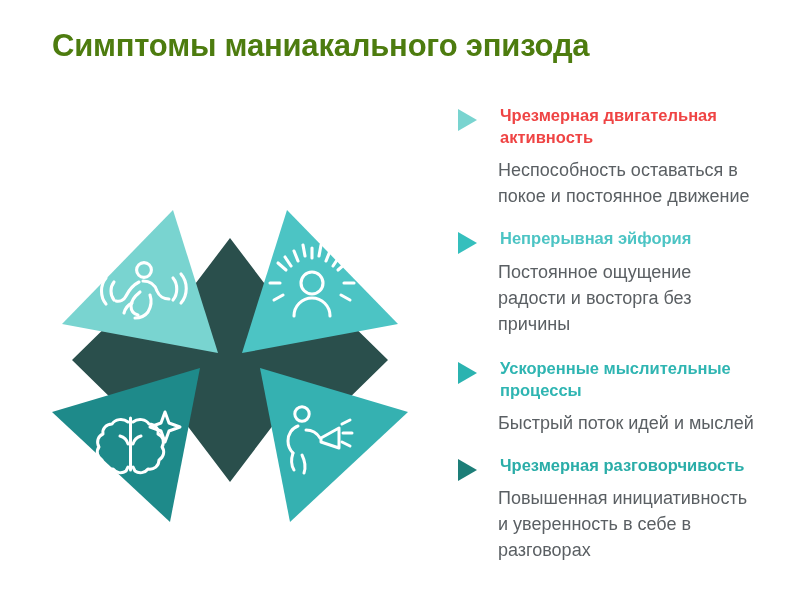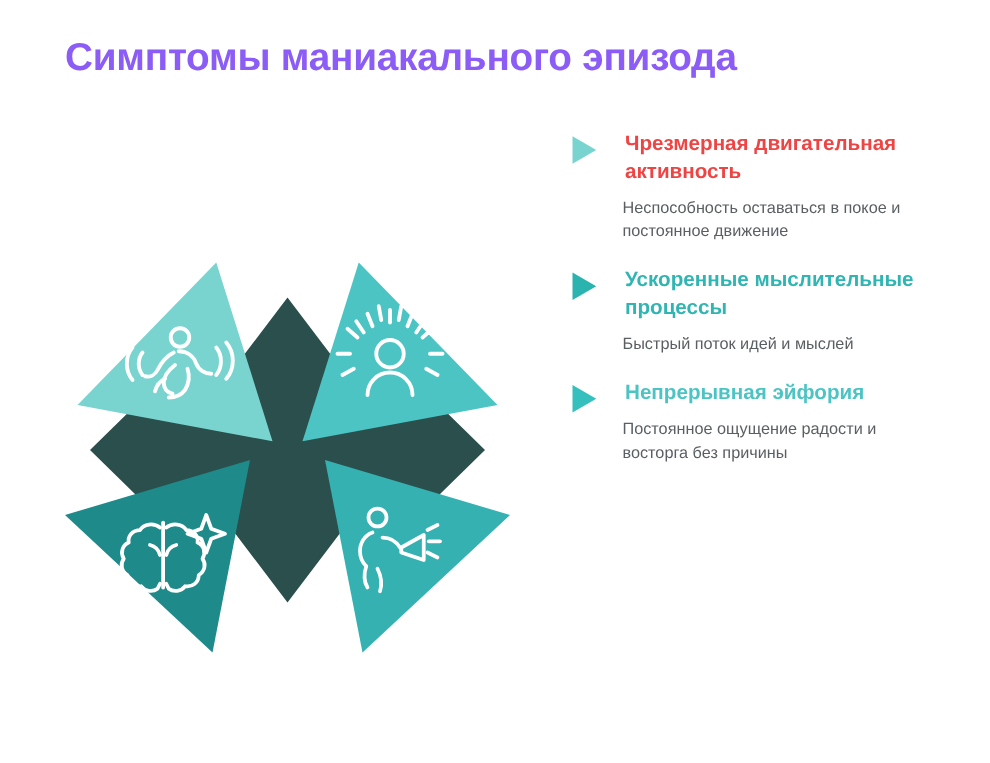--- a/index.html
+++ b/index.html
@@ -68,37 +68,37 @@
   }
 
   .symptom-heading {
     font-size: 16.5px;
     font-weight: bold;
     line-height: 1.34;
     color: #5ccac5;
     margin: 0 0 9px 0;
   }
   .symptom-desc {
-    font-size: 13px;
+    font-size: 18px;
     line-height: 1.45;
     color: #5a5f63;
     margin: 0;
     padding-left: 0;
   }
   .symptom-item .symptom-desc { margin-left: -2px; }
 
   
   .item-0 { margin-bottom: 18px; }
   .item-1 { margin-bottom: 20px; }
   .item-2 { margin-bottom: 18px; }
 </style>
 </head>
 <body style="background: rgb(255, 255, 255);">
 
-<div class="page-title" style="color: #8b5cf6;">Симптомы маниакального эпизода</div>
+<div class="page-title" style="color: #4d7c0f;">Симптомы маниакального эпизода</div>
 
 <div class="graphic">
   <svg viewBox="0 0 380 420" xmlns="http://www.w3.org/2000/svg">
 
     <g>
       <polygon id="center-cross" points="190,88 237,150 237,163 300,163 348,210 300,257 237,257 237,270 190,332 143,270 143,257 80,257 32,210 80,163 143,163 143,150" fill="#2a4f4c"></polygon>
     </g>
 
     <g>
       <polygon id="tri-tl" points="133,60 178,203 22,174" fill="#79d4d0"></polygon>
@@ -188,26 +188,31 @@
 </div>
 
 <div class="symptom-list">
 
   <div class="symptom-item item-0">
     <span class="bullet-arrow" style="border-left-color: rgb(121, 212, 208);"></span>
     <p class="symptom-heading" style="color: #ef4444;">Чрезмерная двигательная активность</p>
     <p class="symptom-desc" style="color: rgb(90, 95, 99);">Неспособность оставаться в покое и постоянное движение</p>
   </div>
 
+  <div class="symptom-item item-1">
+    <span class="bullet-arrow" style="border-left-color: rgb(53, 191, 189);"></span>
+    <p class="symptom-heading" style="color: rgb(76, 196, 196);">Непрерывная эйфория</p>
+    <p class="symptom-desc" style="color: rgb(90, 95, 99);">Постоянное ощущение радости и восторга без причины</p>
+  </div>
+
   <div class="symptom-item item-2">
     <span class="bullet-arrow" style="border-left-color: rgb(43, 179, 176);"></span>
     <p class="symptom-heading" style="color: rgb(47, 181, 178);">Ускоренные мыслительные процессы</p>
     <p class="symptom-desc" style="color: rgb(90, 95, 99);">Быстрый поток идей и мыслей</p>
   </div>
 
-  <div class="symptom-item item-1">
-    <span class="bullet-arrow" style="border-left-color: rgb(53, 191, 189);"></span>
-    <p class="symptom-heading" style="color: rgb(76, 196, 196);">Непрерывная эйфория</p>
-    <p class="symptom-desc" style="color: rgb(90, 95, 99);">Постоянное ощущение радости и восторга без причины</p>
-  </div>
-
+  <div class="symptom-item item-3">
+    <span class="bullet-arrow" style="border-left-color: rgb(29, 126, 120);"></span>
+    <p class="symptom-heading" style="color: rgb(42, 173, 168);">Чрезмерная разговорчивость</p>
+    <p class="symptom-desc" style="color: rgb(90, 95, 99);">Повышенная инициативность и уверенность в себе в разговорах</p>
+  </div>
 
 </div>
 
 </body></html>

